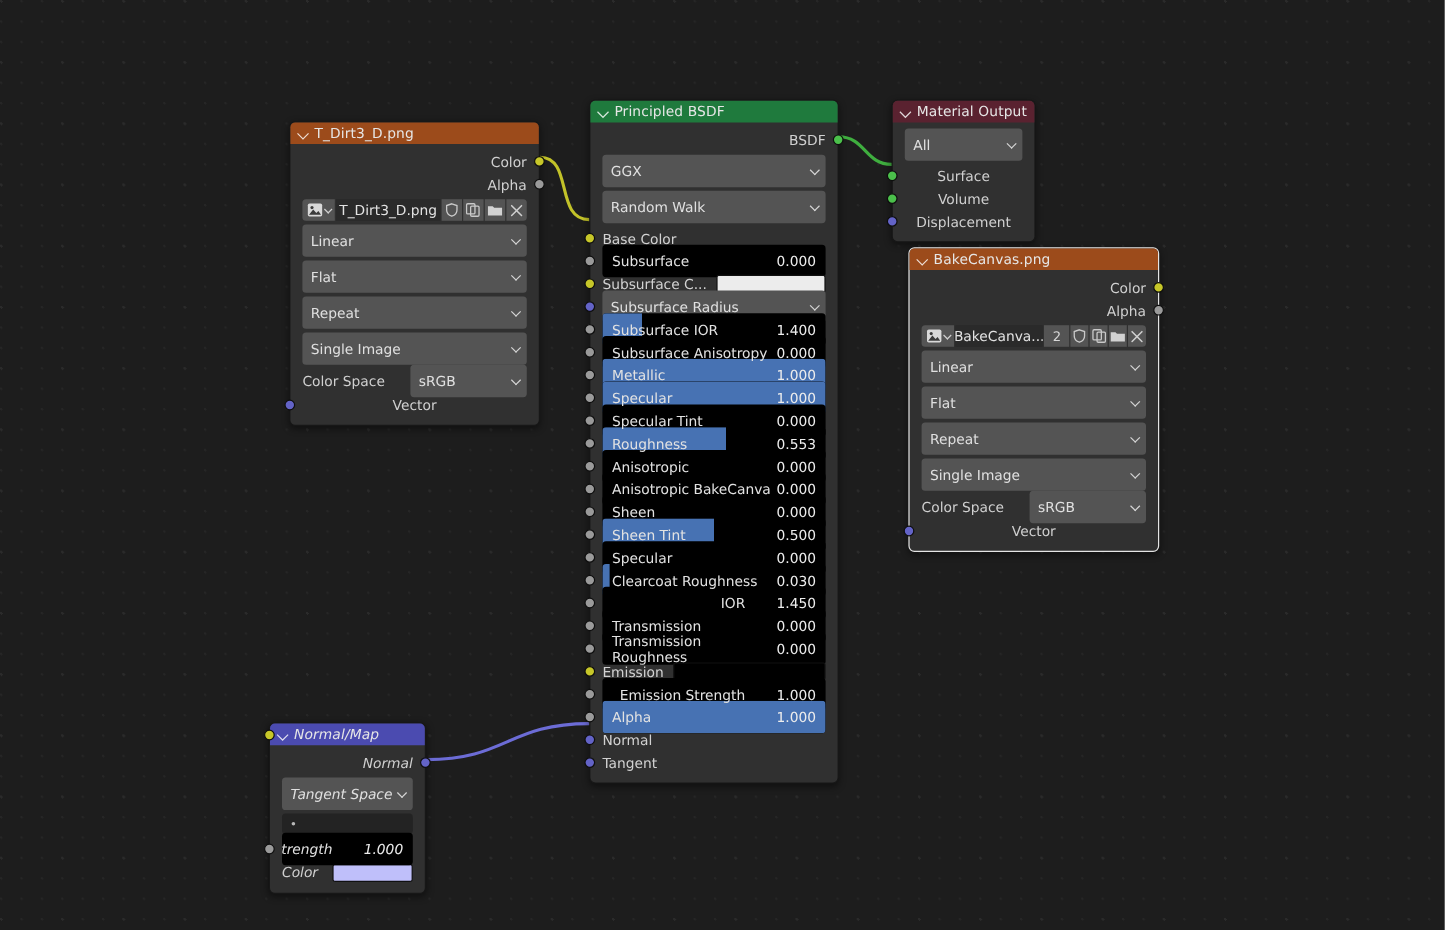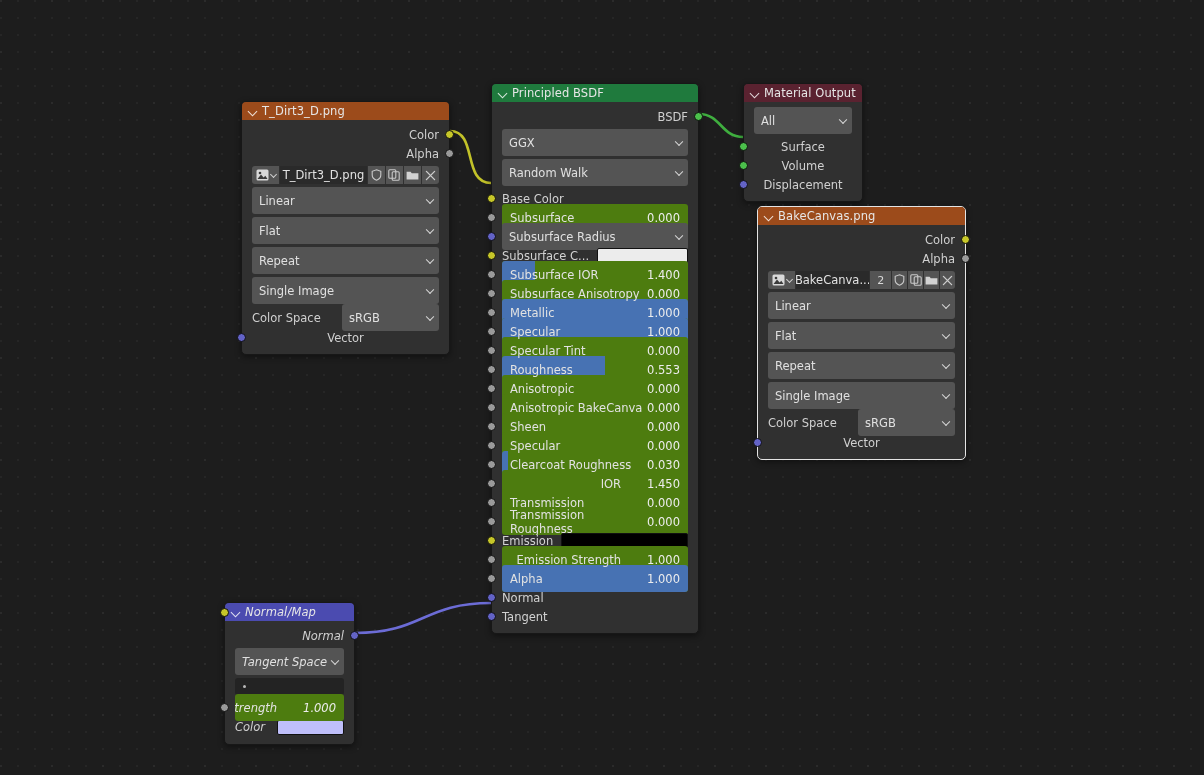--- a/index.html
+++ b/index.html
@@ -81,21 +81,21 @@
     position: relative; overflow: hidden;
     font-size: 11.5px; color: #e0e0e0;
   }
   .wdg.dropdown { background: #545454; padding: 0 7px; justify-content: flex-start; }
   .chev {
     position: absolute; right: 6px; top: 50%; width: 6px; height: 6px;
     border-right: 1.4px solid #d6d6d6; border-bottom: 1.4px solid #d6d6d6;
     transform: translateY(-70%) rotate(45deg);
   }
   .slider {
-    background: #4d7c0f;
+    background: #000000;
     justify-content: space-between;
     padding: 0 8px;
   }
   .slider .fill {
     position: absolute; left: 0; top: 0; bottom: 0;
     background: #4772b3;
   }
   .slider .sl-name, .slider .sl-val { position: relative; z-index: 2; }
   .slider .sl-name { color: #e2e2e2; }
   .slider .sl-val  { color: #ededed; }
@@ -275,32 +275,32 @@
             <span>Base Color</span>
           </div>
           <div class="row" style="padding: 0px 10px;">
             <span class="sock sock-left sock-grey" style="top: 5px;"></span>
             <div class="wdg slider">
               <span class="fill" style="width: 0%;"></span>
               <span class="sl-name">Subsurface</span>
               <span class="sl-val">0.000</span>
             </div>
           </div>
+          <div class="row" style="padding: 0px 10px; justify-content: flex-start;">
+            <span class="sock sock-left sock-yellow" style="top: 5px;"></span>
+            <span style="flex: 0 0 auto;">Subsurface C...</span>
+            <div class="swatch" style="background: rgb(236, 236, 236); flex: 1 1 auto; margin-left: 8px;"></div>
+          </div>
           <div class="row" style="padding: 0px 10px;">
             <span class="sock sock-left sock-purple" style="top: 5px;"></span>
             <div class="wdg dropdown">
               <span>Subsurface Radius</span>
               <span class="chev"></span>
             </div>
           </div>
-          <div class="row" style="padding: 0px 10px; justify-content: flex-start;">
-            <span class="sock sock-left sock-yellow" style="top: 5px;"></span>
-            <span style="flex: 0 0 auto;">Subsurface C...</span>
-            <div class="swatch" style="background: rgb(236, 236, 236); flex: 1 1 auto; margin-left: 8px;"></div>
-          </div>
           <div class="row" style="padding: 0px 10px;">
             <span class="sock sock-left sock-grey" style="top: 5px;"></span>
             <div class="wdg slider">
               <span class="fill" style="width: 18%;"></span>
               <span class="sl-name">Subsurface IOR</span>
               <span class="sl-val">1.400</span>
             </div>
           </div>
           <div class="row" style="padding: 0px 10px; justify-content: flex-end;">
             <span class="sock sock-left sock-grey" style="top: 5px;"></span>
@@ -357,20 +357,28 @@
               <span class="sl-name">Anisotropic BakeCanva</span>
               <span class="sl-val">0.000</span>
             </div>
           </div>
           <div class="row" style="padding: 0px 10px;">
             <span class="sock sock-left sock-grey" style="top: 5px;"></span>
             <div class="wdg slider">
               <span class="fill" style="width: 0%;"></span>
               <span class="sl-name">Sheen</span>
               <span class="sl-val">0.000</span>
+            </div>
+          </div>
+          <div class="row" style="padding: 0px 10px;">
+            <span class="sock sock-left sock-grey" style="top: 5px;"></span>
+            <div class="wdg slider">
+              <span class="fill" style="width: 50%;"></span>
+              <span class="sl-name">Sheen Tint</span>
+              <span class="sl-val">0.500</span>
             </div>
           </div>
           <div class="row" style="padding: 0px 10px;">
             <span class="sock sock-left sock-grey" style="top: 5px;"></span>
             <div class="wdg slider">
               <span class="fill" style="width: 0%;"></span>
               <span class="sl-name">Specular</span>
               <span class="sl-val">0.000</span>
             </div>
           </div>

